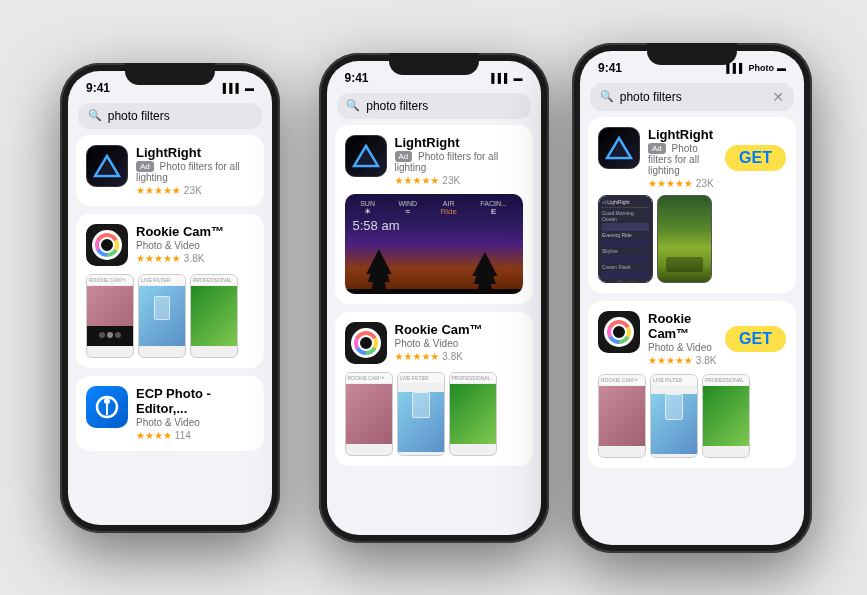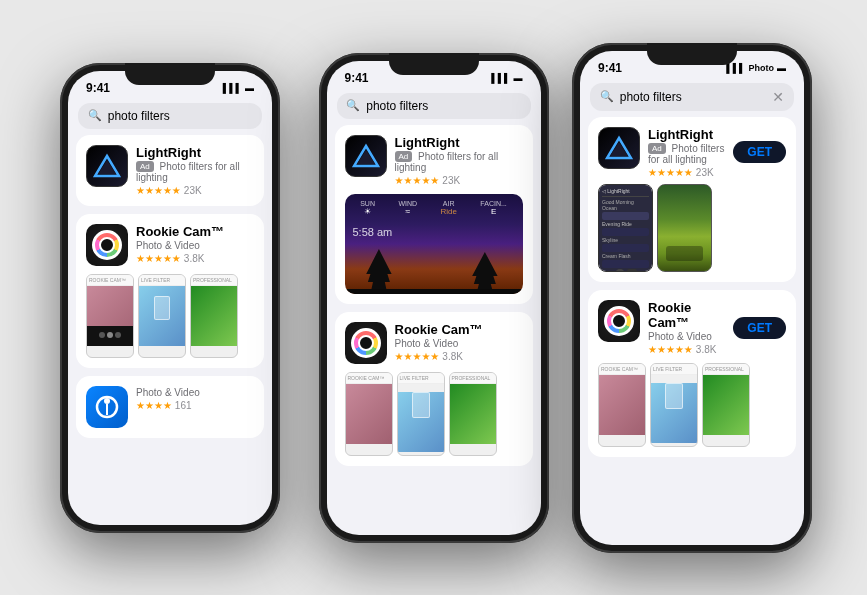--- a/index.html
+++ b/index.html
@@ -142,23 +142,23 @@
       color: #fff;
       font-size: 8px;
       padding: 1px 4px;
       border-radius: 3px;
       margin-right: 3px;
       vertical-align: middle;
     }
     .stars { color: #ff9f0a; font-size: 10px; }
     .rating-row { display: flex; align-items: center; gap: 3px; font-size: 10px; color: #8e8e93; margin-top: 2px; }
     .get-button {
-      background: #0f172a;
+      background: #fde047;
       color: #007aff;
-      font-size: 12px;
+      font-size: 16px;
       font-weight: 600;
       padding: 4px 14px;
       border-radius: 14px;
       align-self: center;
       text-align: center;
     }
     .description-text {
       font-size: 9px;
       color: #6d6d72;
       margin-top: 6px;
@@ -350,24 +350,25 @@
         <div class="app-card">
           <div class="app-row">
             <div class="app-icon ecp-icon">
               <svg width="28" height="28" viewBox="0 0 28 28">
                 <circle cx="14" cy="14" r="10" fill="none" stroke="#fff" stroke-width="2.5"></circle>
                 <circle cx="14" cy="8" r="3" fill="#fff"></circle>
                 <line x1="14" y1="11" x2="14" y2="22" stroke="#fff" stroke-width="2"></line>
               </svg>
             </div>
             <div class="app-info">
+              <div class="app-name">ECP Photo - Editor,...</div>
               <div class="app-subtitle">Photo &amp; Video</div>
               <div class="rating-row">
                 <span class="stars">★★★★</span>
-                <span>161</span>
+                <span>114</span>
               </div>
             </div>
           </div>
         </div>
       </div>
     </div>
   </div>
 
   <div class="phone phone-center">
     <div class="notch"></div>
@@ -418,21 +419,21 @@
               </div>
               <div class="weather-label-item">
                 <div>AIR</div>
                 <div class="weather-label-val" style="color:#c84">Ride</div>
               </div>
               <div class="weather-label-item">
                 <div>FACIN...</div>
                 <div class="weather-label-val">E</div>
               </div>
             </div>
-            <div style="padding:0 8px;font-size:11px;color:rgba(255,255,255,0.8);margin-top:8px;">5:58 am</div>
+            <div style="padding:0 8px;font-size:13px;color:rgba(255,255,255,0.8);">5:58 am</div>
 
             <div style="position:absolute;bottom:0;left:0;right:0;height:50px;">
               <svg width="100%" height="50" viewBox="0 0 210 50" preserveAspectRatio="none">
                 <rect x="0" y="0" width="210" height="50" fill="transparent"></rect>
 
                 <polygon points="40,5 25,30 30,30 27,38 33,38 30,50 50,50 47,38 53,38 50,30 55,30" fill="#0d0d0d"></polygon>
 
                 <polygon points="165,8 150,32 155,32 152,40 158,40 155,50 175,50 172,40 178,40 175,32 180,32" fill="#0d0d0d"></polygon>
 
                 <rect x="0" y="45" width="210" height="5" fill="#0a0a0a"></rect>

